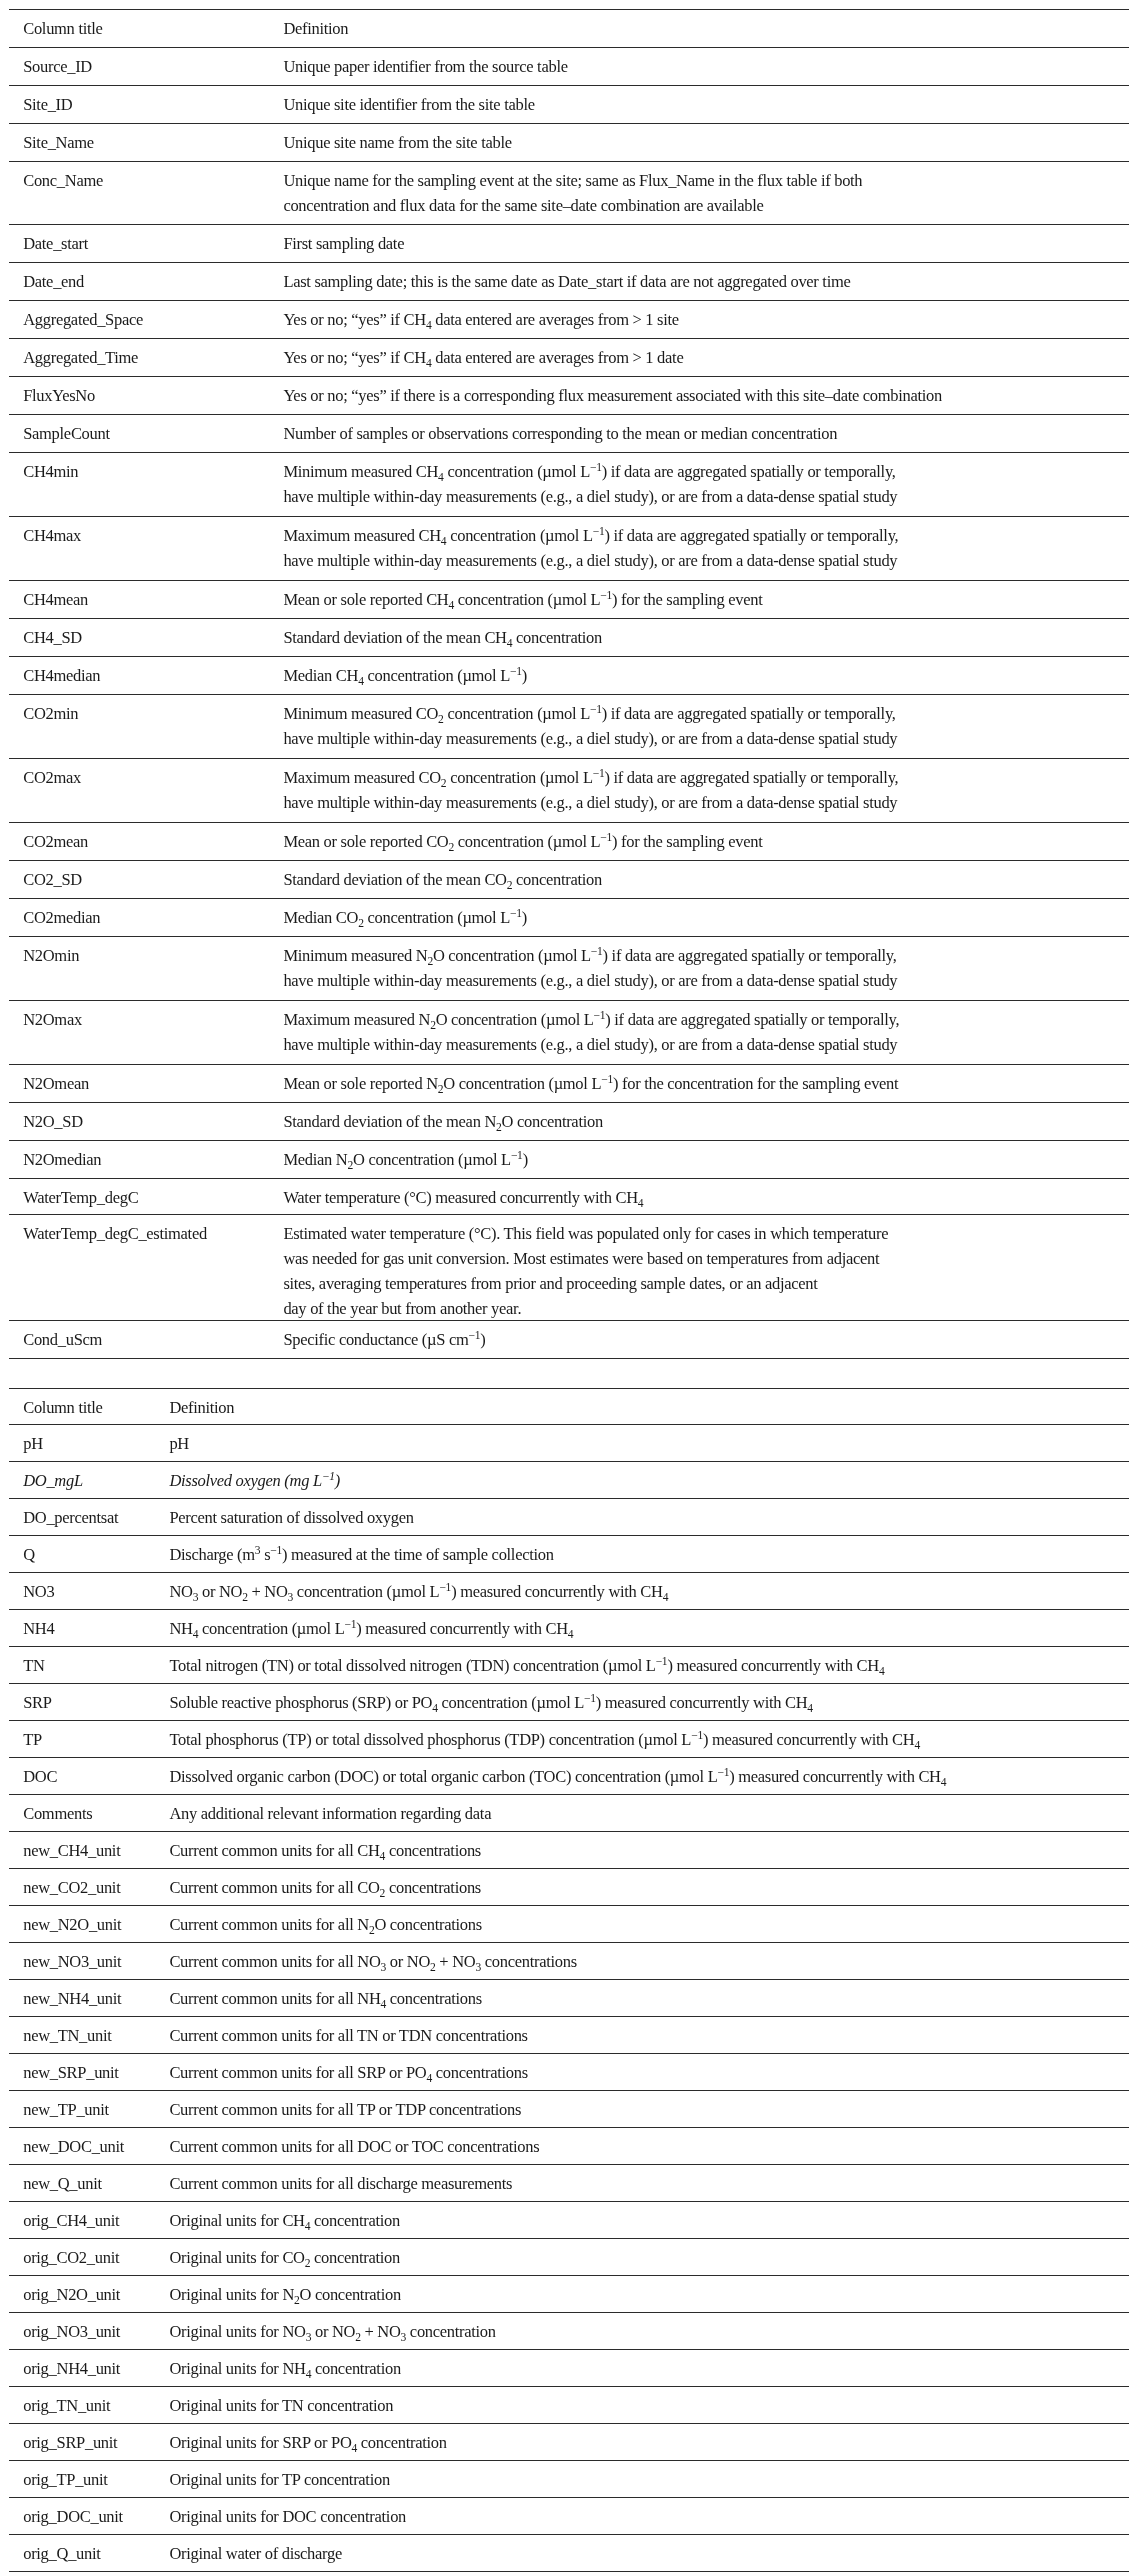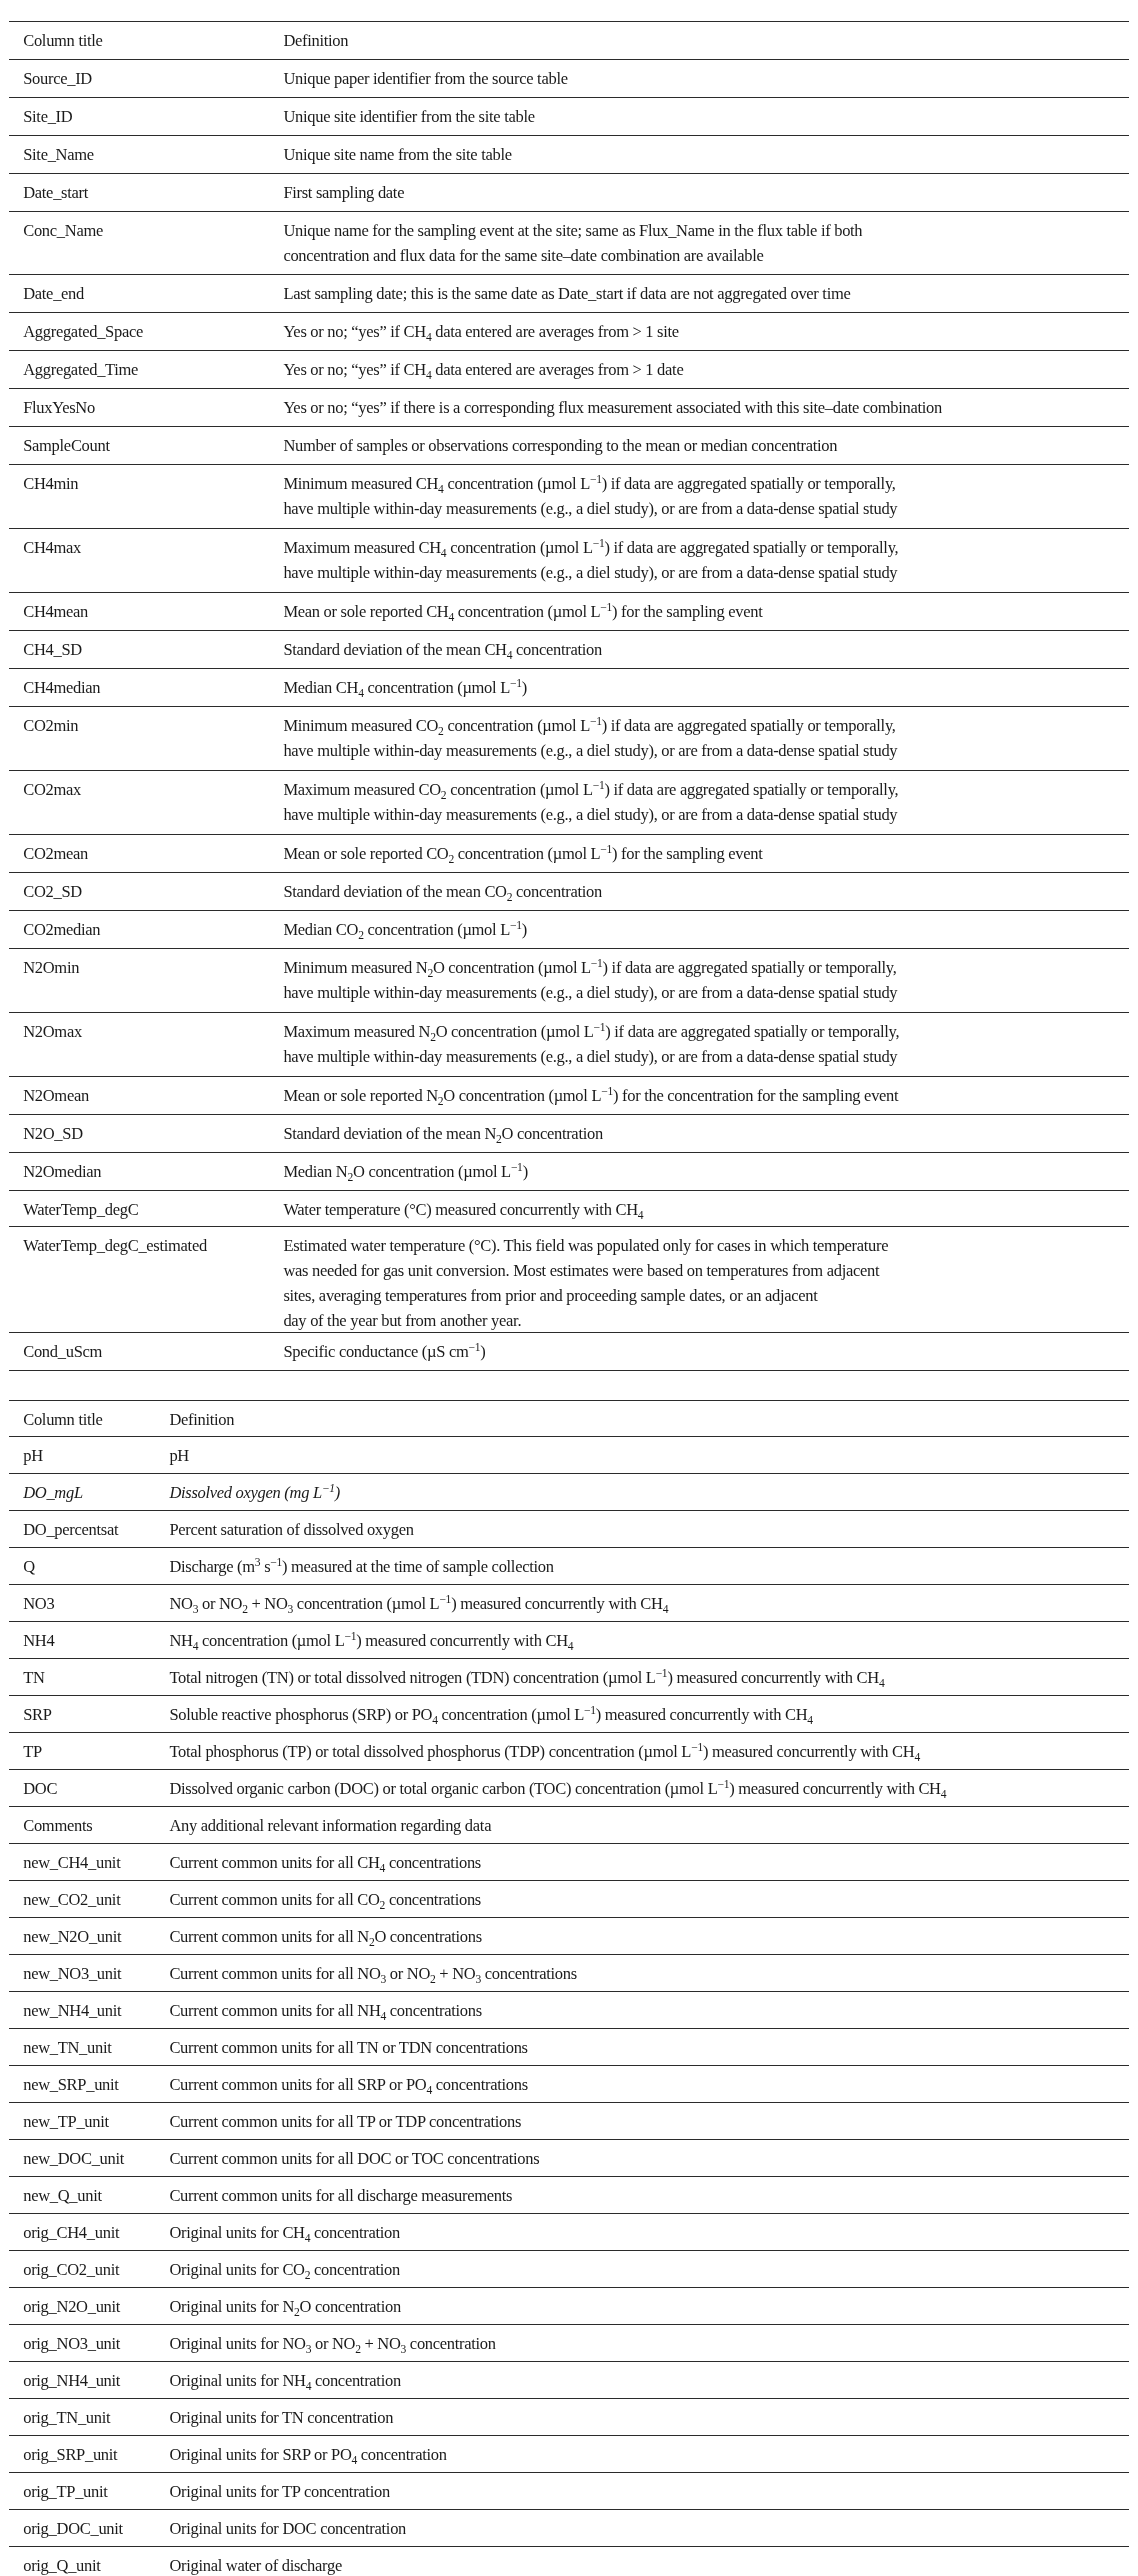--- a/index.html
+++ b/index.html
@@ -1,21 +1,21 @@
 <!DOCTYPE html>
 <html style="font-size:8.8px"><head>
 <meta charset="utf-8">
 <style>
   html, body { margin: 0; padding: 0; background: #ffffff; }
   body {
     width: 1139px; height: 2576px; position: relative; overflow: hidden;
     font-family: "Liberation Serif", "DejaVu Serif", serif;
     color: #1a1a1a;
   }
-  .tbl { position: absolute; left: 9.4px; width: 1120px; margin-top: 12px; }
+  .tbl { position: absolute; left: 9.4px; width: 1120px; }
   .tbl .row {
     position: relative;
     border-bottom: 1.7px solid #2b2b2b;
     box-sizing: border-box;
   }
   .tbl .top-rule { border-top: 1.7px solid #2b2b2b; }
   .cell {
     position: absolute; top: 0;
     font-size: 16.5px; line-height: 25px;
     white-space: nowrap;
@@ -49,31 +49,31 @@
         <span class="cell c2 pad">
           <span class="line">Unique site identifier from the site table</span>
         </span>
       </div>
       <div class="row" style="height: 38px;">
         <span class="cell c1 pad">Site_Name</span>
         <span class="cell c2 pad">
           <span class="line">Unique site name from the site table</span>
         </span>
       </div>
-      <div class="row" style="height: 38px;">
-        <span class="cell c1 pad">Date_start</span>
-        <span class="cell c2 pad">
-          <span class="line">First sampling date</span>
-        </span>
-      </div>
       <div class="row" style="height: 63px;">
         <span class="cell c1 pad">Conc_Name</span>
         <span class="cell c2 pad">
           <span class="line">Unique name for the sampling event at the site; same as Flux_Name in the flux table if both</span>
           <span class="line">concentration and flux data for the same site–date combination are available</span>
+        </span>
+      </div>
+      <div class="row" style="height: 38px;">
+        <span class="cell c1 pad">Date_start</span>
+        <span class="cell c2 pad">
+          <span class="line">First sampling date</span>
         </span>
       </div>
       <div class="row" style="height: 38px;">
         <span class="cell c1 pad">Date_end</span>
         <span class="cell c2 pad">
           <span class="line">Last sampling date; this is the same date as Date_start if data are not aggregated over time</span>
         </span>
       </div>
       <div class="row" style="height: 38px;">
         <span class="cell c1 pad">Aggregated_Space</span>

